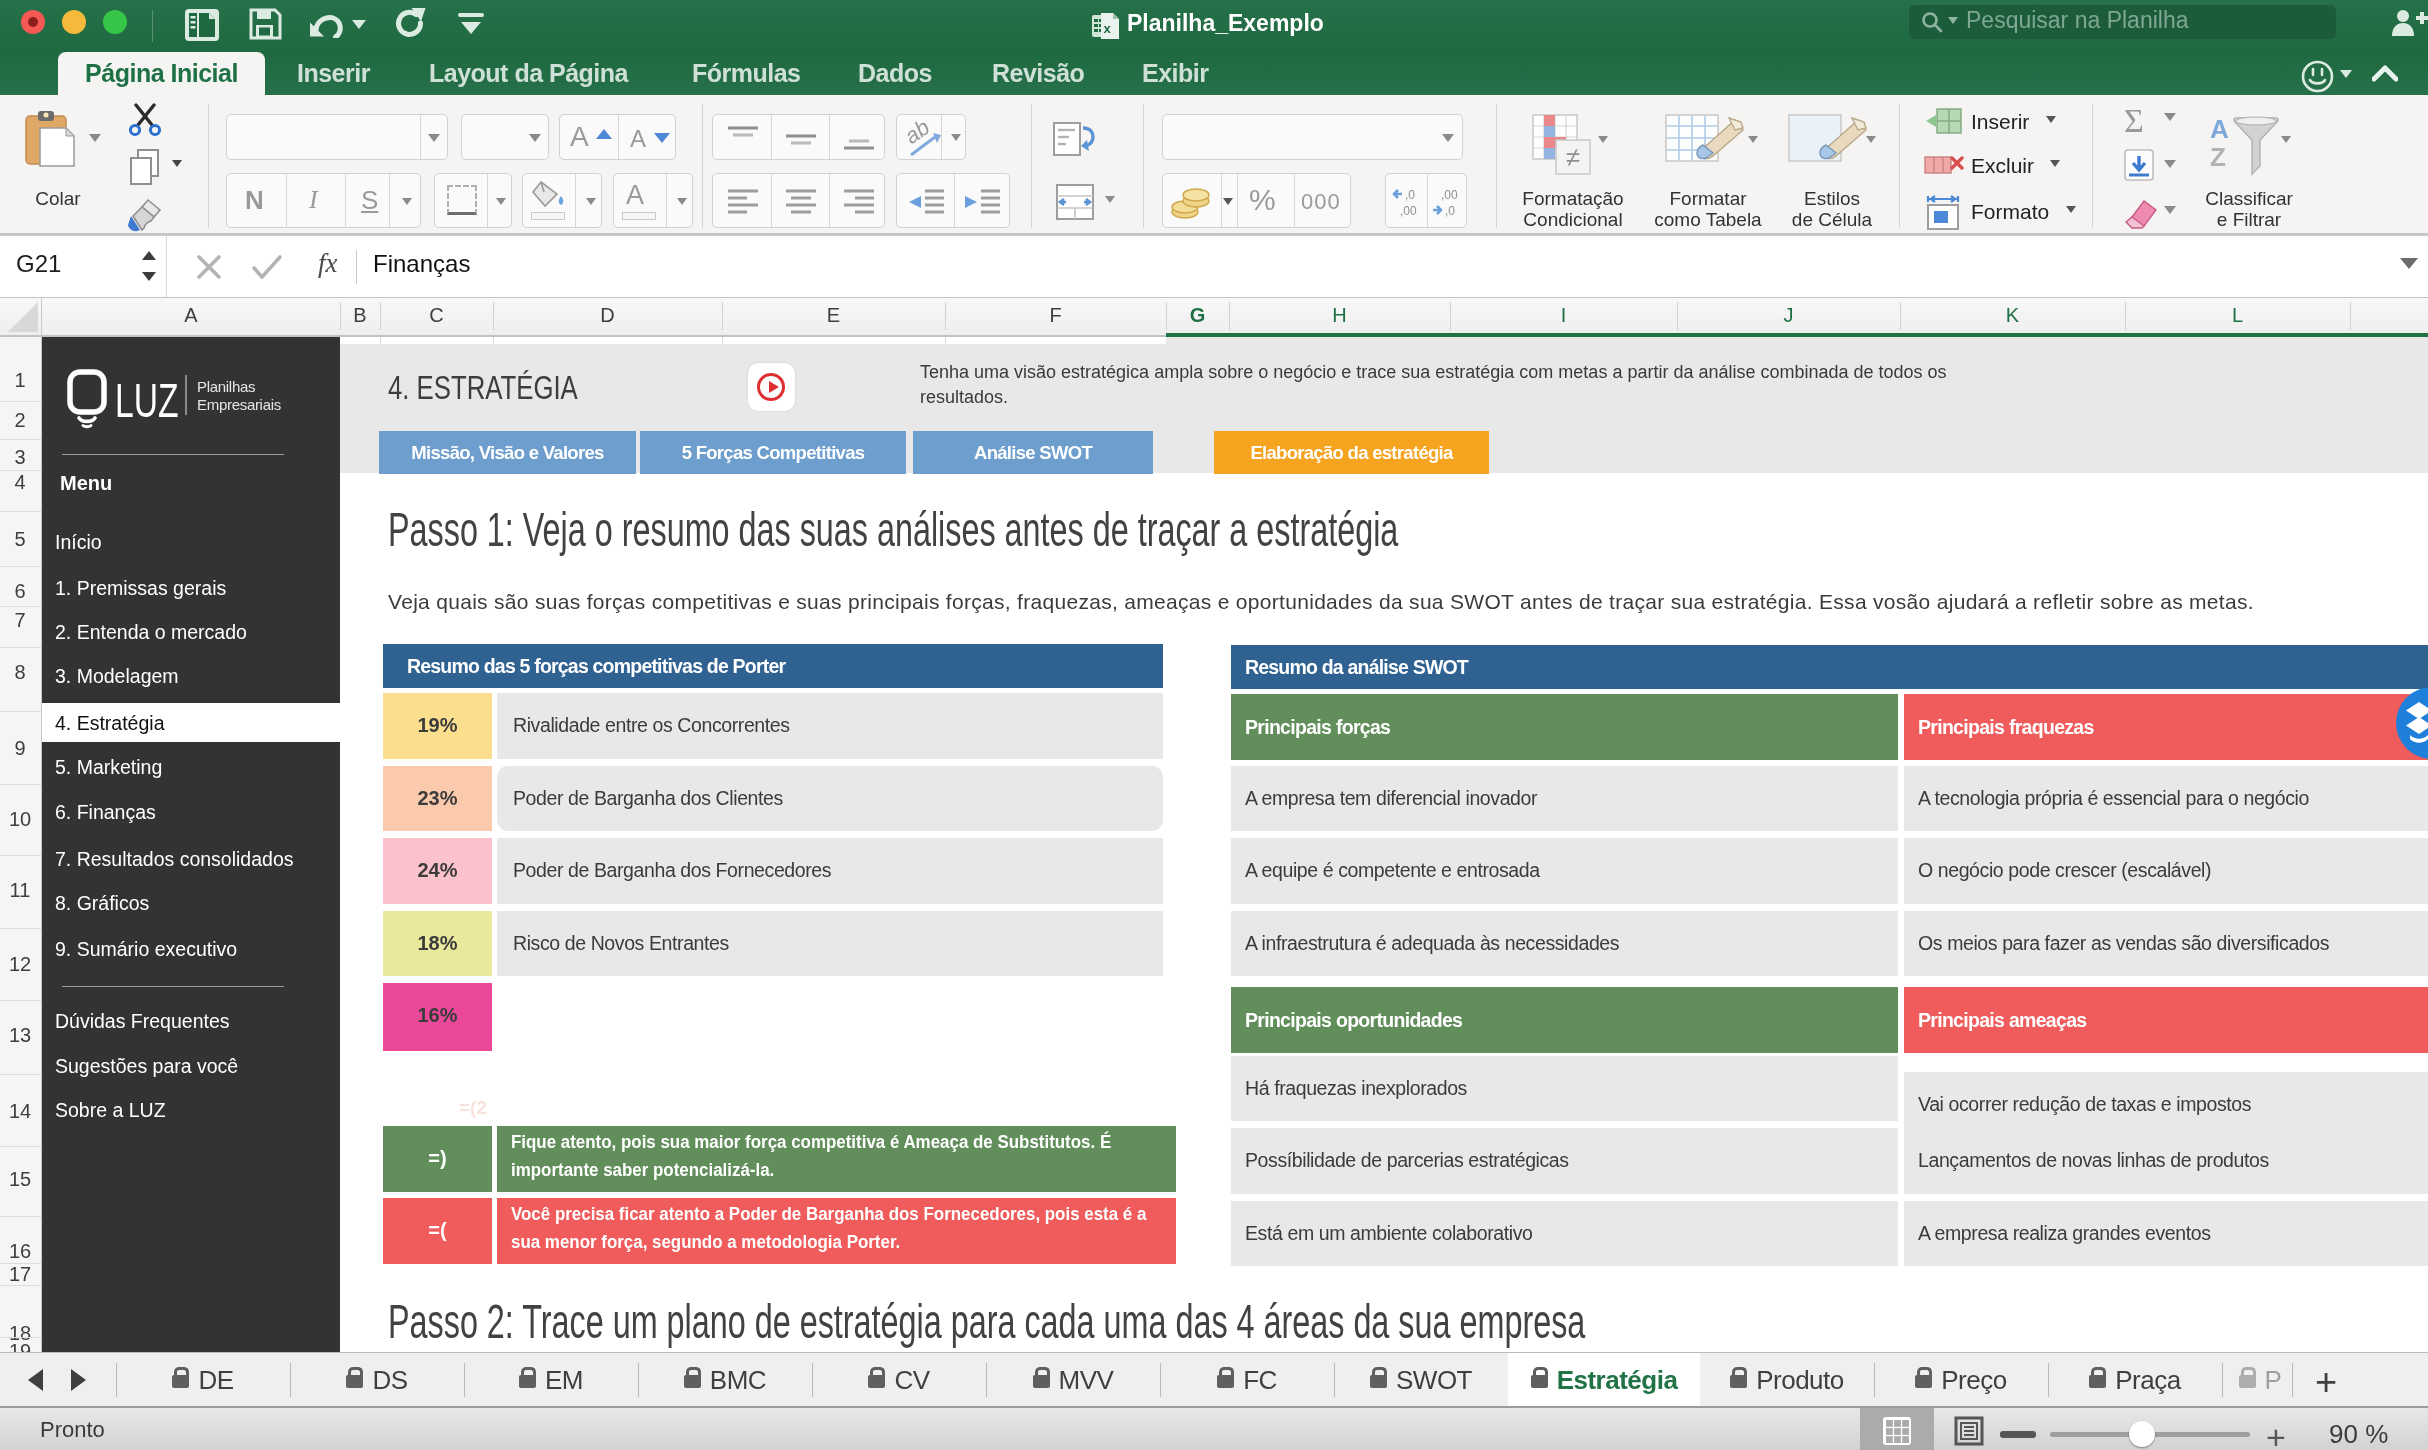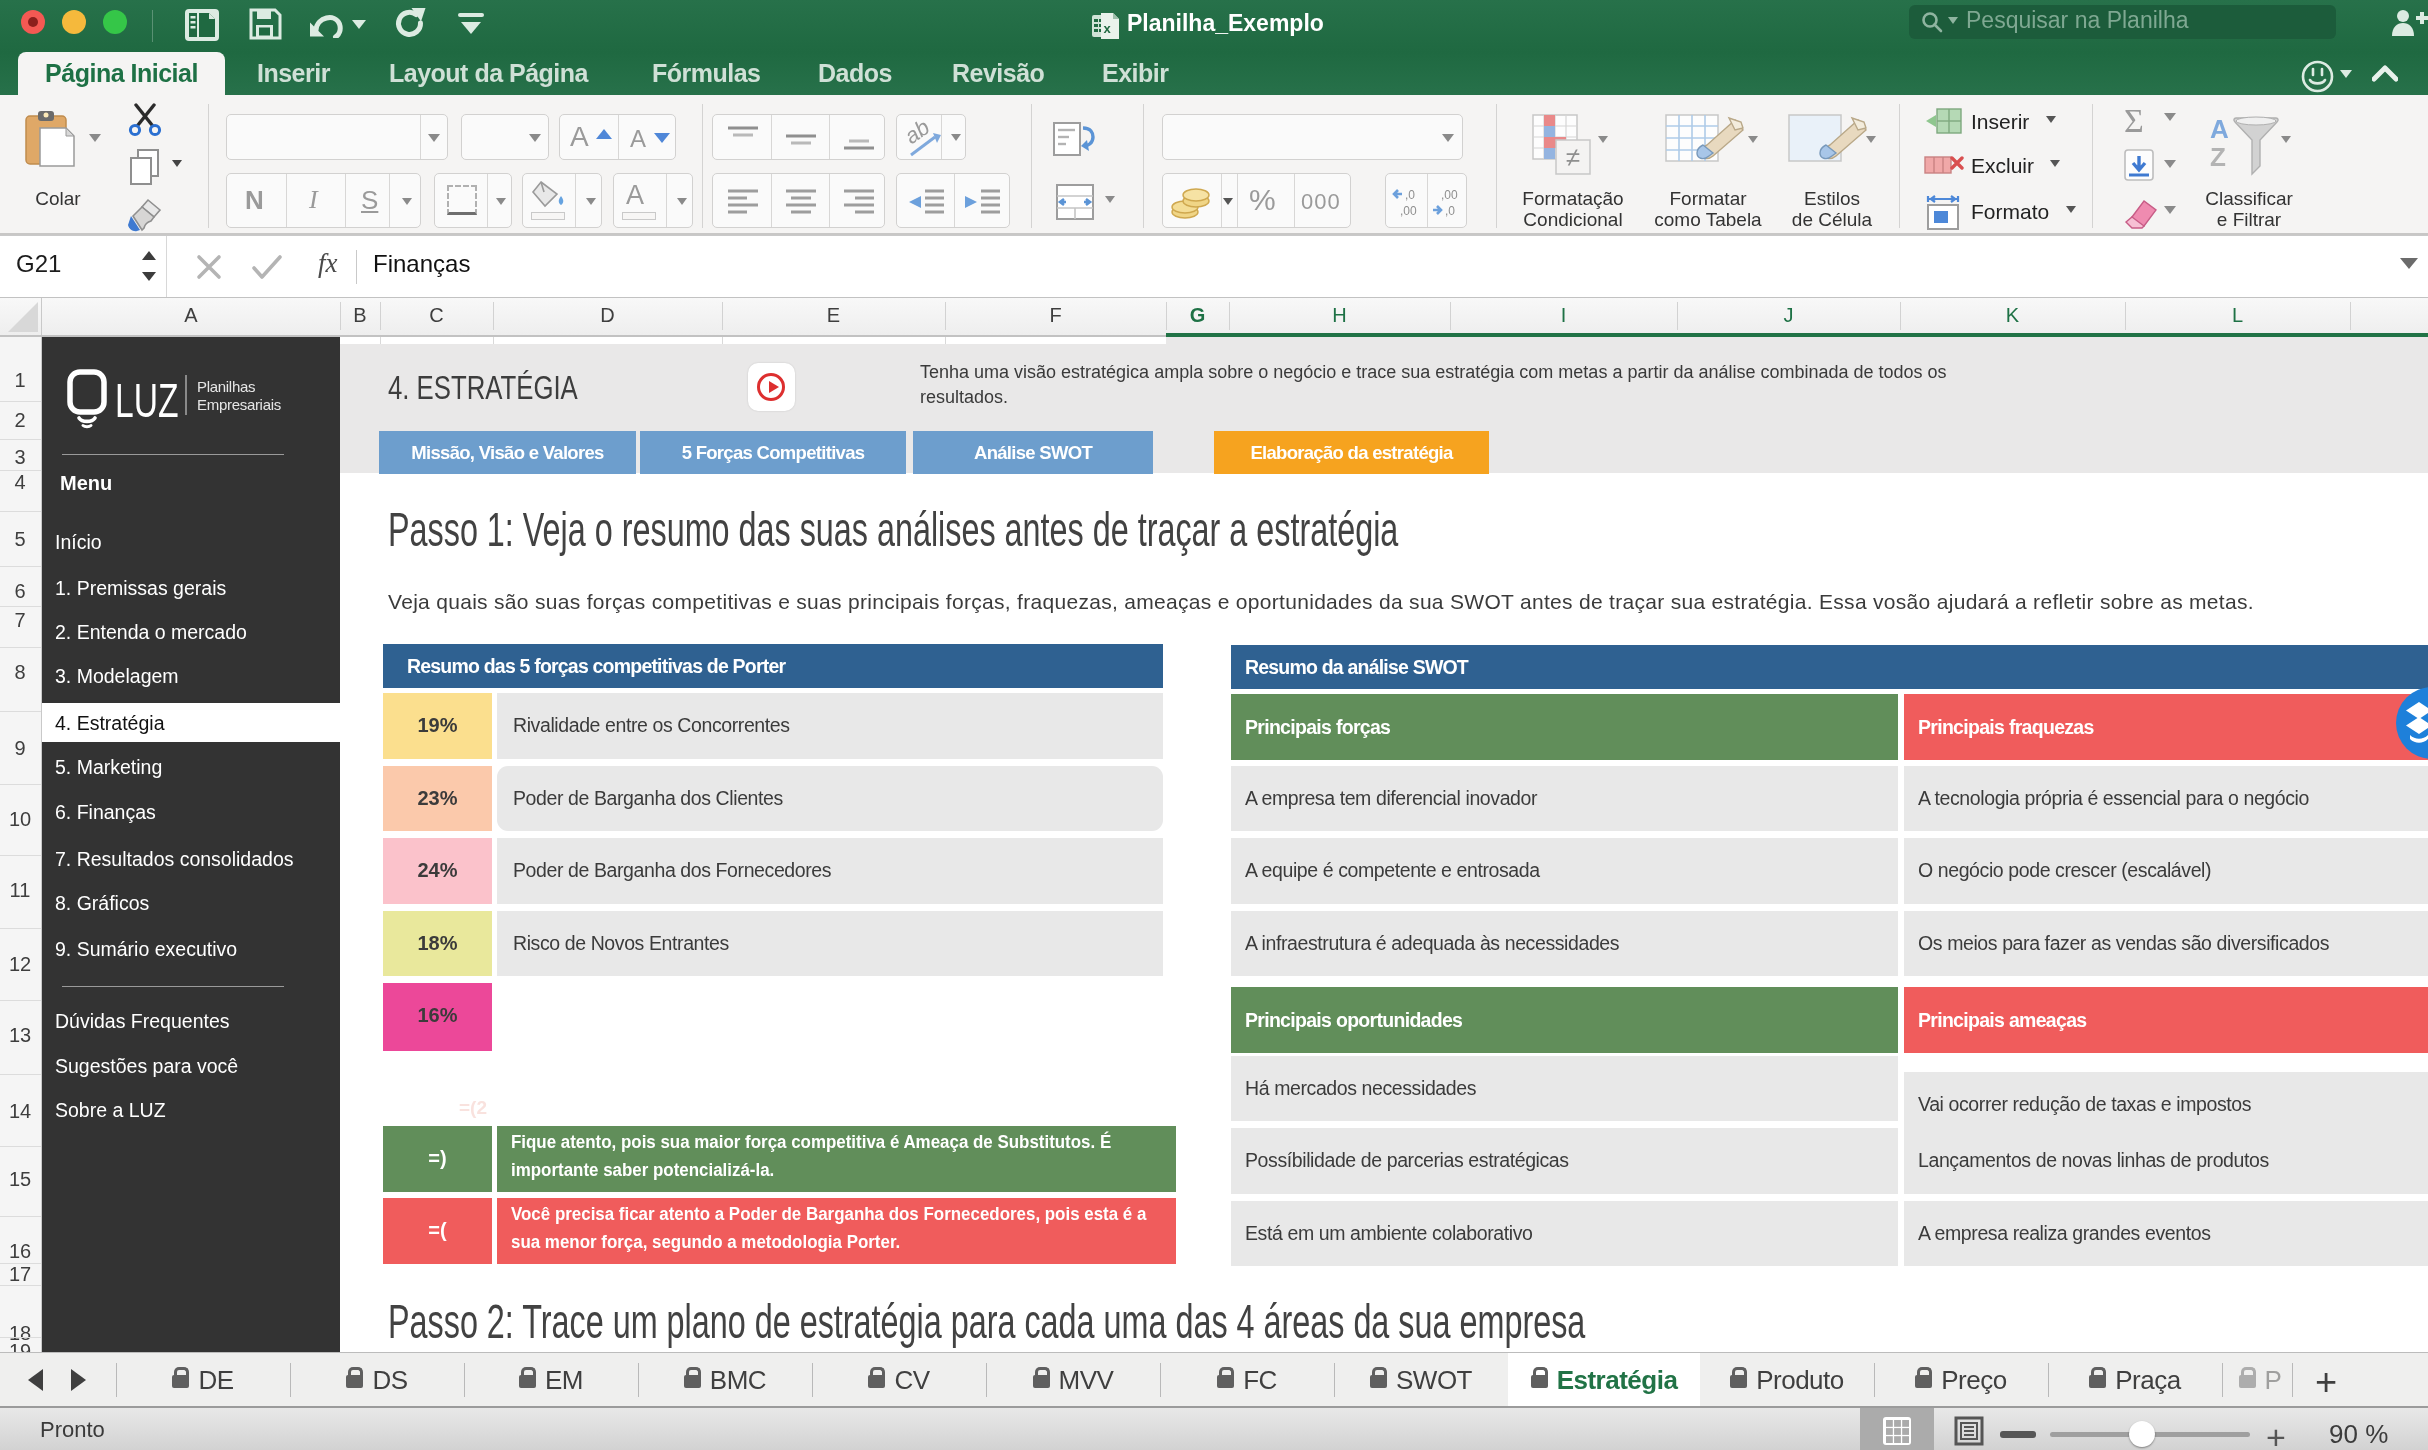--- a/index.html
+++ b/index.html
@@ -12,21 +12,21 @@
     background:linear-gradient(#27714a,#1f6941); }
   .tl { border-radius:50%; width:24px; height:24px; top:10px; }
   #tl-red { left:21px; background:#f45953; }
   #tl-red::after{ content:""; position:absolute; left:7px; top:7px; width:10px; height:10px; border-radius:50%; background:#8c1f1c;}
   #tl-yel { left:62px; background:#f5b93c; }
   #tl-grn { left:103px; background:#35c648; }
   .tbdiv { top:10px; width:1px; height:32px; background:rgba(255,255,255,.25); }
 
   
   #tabsrow { left:0; top:52px; width:2428px; height:43px; background:linear-gradient(#1f6941,#27714a); }
-  .rtab { position:absolute; top:0; height:43px; line-height:43px; color:#cfe0d6; font-size:25px; font-weight:700; letter-spacing:-0.5px; }
+  .rtab { position:absolute; top:0; height:43px; line-height:43px; color:#cfe0d6; font-size:25px; font-weight:700; letter-spacing:-0.5px;margin-left:40px; }
   .rtab.active { background:#f5f4f3; color:#1e7145; border-radius:8px 8px 0 0; text-align:center; }
 
   
   #ribbon { left:0; top:95px; width:2428px; height:140px; background:#f5f4f3; border-bottom:2px solid #c8c7c6; }
   .rdiv { position:absolute; top:6px; height:124px; width:1px; background:#d4d3d2; }
   .ctrl { position:absolute; background:#fafafa; border:1px solid #d2d1d0; border-radius:5px; }
   .seg { position:absolute; top:0; bottom:0; border-right:1px solid #d8d7d6; }
   .gray { color:#9a9a9a; }
   .rlabel { position:absolute; font-size:19px; color:#333; text-align:center; line-height:21px; }
   .dd { position:absolute; width:0; height:0; border-left:6px solid transparent; border-right:6px solid transparent; border-top:8px solid #8a8a8a; }
@@ -607,21 +607,21 @@
   <div class="swothead" style="left:1231px;top:357px;width:667px;height:66px;background:#618e5a;line-height:66px;padding-left:14px;">Principais forças</div>
   <div class="swothead" style="left:1904px;top:357px;width:524px;height:66px;background:#f05c5c;line-height:66px;padding-left:14px;">Principais fraquezas</div>
   <div class="swotcell" style="left:1231px;top:428.5px;width:667px;height:65.5px;line-height:65.5px;padding-left:14px;">A empresa tem diferencial inovador</div>
   <div class="swotcell" style="left:1904px;top:428.5px;width:524px;height:65.5px;line-height:65.5px;padding-left:14px;">A tecnologia própria é essencial para o negócio</div>
   <div class="swotcell" style="left:1231px;top:501px;width:667px;height:65.5px;line-height:65.5px;padding-left:14px;">A equipe é competente e entrosada</div>
   <div class="swotcell" style="left:1904px;top:501px;width:524px;height:65.5px;line-height:65.5px;padding-left:14px;">O negócio pode crescer (escalável)</div>
   <div class="swotcell" style="left:1231px;top:573.5px;width:667px;height:65.5px;line-height:65.5px;padding-left:14px;">A infraestrutura é adequada às necessidades</div>
   <div class="swotcell" style="left:1904px;top:573.5px;width:524px;height:65.5px;line-height:65.5px;padding-left:14px;">Os meios para fazer as vendas são diversificados</div>
   <div class="swothead" style="left:1231px;top:650px;width:667px;height:66px;background:#618e5a;line-height:66px;padding-left:14px;">Principais oportunidades</div>
   <div class="swothead" style="left:1904px;top:650px;width:524px;height:66px;background:#f05c5c;line-height:66px;padding-left:14px;">Principais ameaças</div>
-  <div class="swotcell" style="left:1231px;top:718.5px;width:667px;height:65.5px;line-height:65.5px;padding-left:14px;">Há mercados necessidades</div>
+  <div class="swotcell" style="left:1231px;top:718.5px;width:667px;height:65.5px;line-height:65.5px;padding-left:14px;">Há fraquezas inexplorados</div>
   <div class="swotcell" style="left:1904px;top:735px;width:524px;height:57px;line-height:65.5px;padding-left:14px;">Vai ocorrer redução de taxas e impostos</div>
   <div class="swotcell" style="left:1231px;top:791px;width:667px;height:65.5px;line-height:65.5px;padding-left:14px;">Possíbilidade de parcerias estratégicas</div>
   <div class="swotcell" style="left:1904px;top:791px;width:524px;height:65.5px;line-height:65.5px;padding-left:14px;">Lançamentos de novas linhas de produtos</div>
   <div class="swotcell" style="left:1231px;top:863.5px;width:667px;height:65.5px;line-height:65.5px;padding-left:14px;">Está em um ambiente colaborativo</div>
   <div class="swotcell" style="left:1904px;top:863.5px;width:524px;height:65.5px;line-height:65.5px;padding-left:14px;">A empresa realiza grandes eventos</div>
 
   <div class="abs" style="left:388px;top:956px;font-size:49px;line-height:57px;color:#424242;transform:scaleX(.66);transform-origin:0 0;white-space:nowrap;">Passo 2: Trace um plano de estratégia para cada uma das 4 áreas da sua empresa</div>
 
   <div class="abs" style="left:2396px;top:350px;width:72px;height:72px;border-radius:50%;background:#1e80da;"></div>
   <svg class="abs" style="left:2406px;top:365px;" width="26" height="46" viewBox="0 0 26 46">

